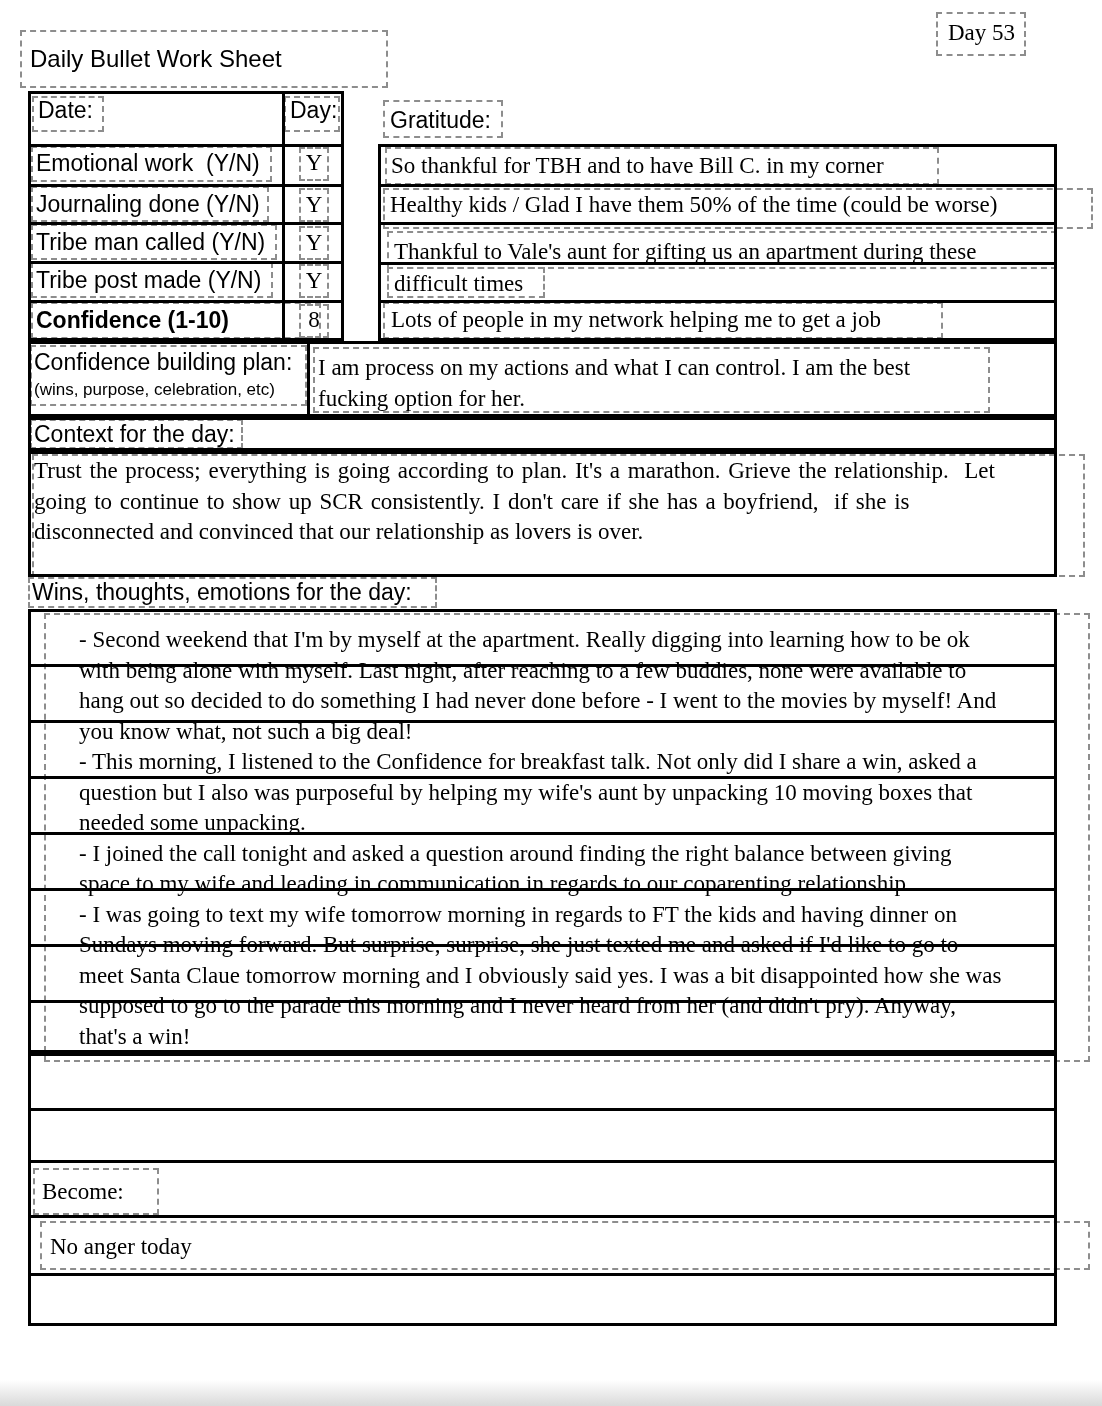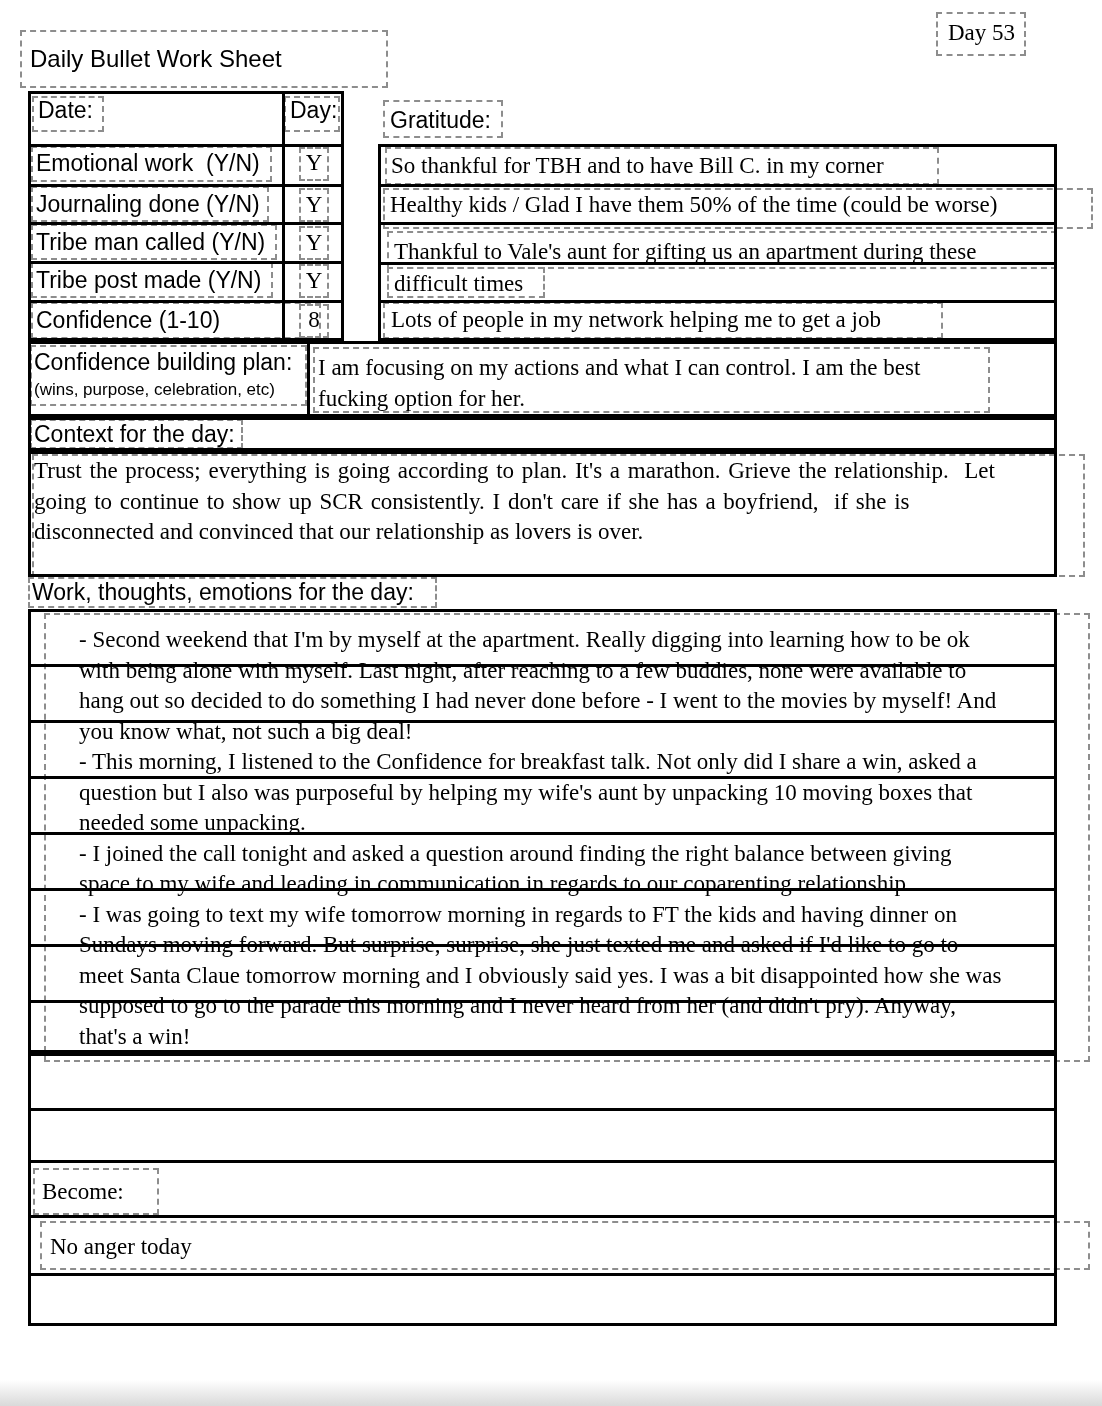--- a/index.html
+++ b/index.html
@@ -66,21 +66,21 @@
   <div class="t sans" style="left:36px; top:227px;">Tribe man called (Y/N)</div>
   <div class="db" style="left:299px; top:226px; width:30px; height:34px;"></div>
   <div class="t ctr" style="left:283px; top:228px; width:62px;">Y</div>
 
   <div class="db" style="left:31px; top:262px; width:242px; height:36px;"></div>
   <div class="t sans" style="left:36px; top:265px;">Tribe post made (Y/N)</div>
   <div class="db" style="left:299px; top:264px; width:30px; height:34px;"></div>
   <div class="t ctr" style="left:283px; top:266px; width:62px;">Y</div>
 
   <div class="db" style="left:31px; top:302px; width:290px; height:37px;"></div>
-  <div class="t sans" style="left:36px; top:305px;">Confidence (1-10)</div>
+  <div class="t sans" style="left:36px; top:305px;font-weight:bold;">Confidence (1-10)</div>
   <div class="db" style="left:299px; top:304px; width:30px; height:34px;"></div>
   <div class="t ctr" style="left:283px; top:305px; width:62px;">8</div>
 
   <div class="db" style="left:383px; top:100px; width:120px; height:38px;"></div>
   <div class="t sans" style="left:390px; top:105px;">Gratitude:</div>
 
   <div class="bb" style="left:378px; top:144px; width:679px; height:197px;"></div>
   <div class="hl" style="left:378px; top:184px; width:679px;"></div>
   <div class="hl" style="left:378px; top:222px; width:679px;"></div>
   <div class="hl" style="left:378px; top:262px; width:679px;"></div>
@@ -103,38 +103,38 @@
 
   <div class="bb" style="left:28px; top:341px; width:1029px; height:76px;"></div>
   <div class="vl" style="left:307px; top:341px; height:76px;"></div>
 
   <div class="db" style="left:30px; top:345px; width:277px; height:61px;"></div>
   <div class="t sans" style="left:34px; top:347px;">Confidence building plan:</div>
   <div class="t sans small" style="left:34px; top:377px;">(wins, purpose, celebration, etc)</div>
 
   <div class="db" style="left:313px; top:347px; width:677px; height:66px;"></div>
   <div class="flow" style="left:318px; top:353px;">
-    <div>I am focusing on my actions and what I can control. I am the best</div>
+    <div>I am process on my actions and what I can control. I am the best</div>
     <div>fucking option for her.</div>
   </div>
 
   <div class="bb" style="left:28px; top:417px; width:1029px; height:34px;"></div>
   <div class="db" style="left:30px; top:419px; width:213px; height:30px;"></div>
   <div class="t sans" style="left:34px; top:419px;">Context for the day:</div>
 
   <div class="bb" style="left:28px; top:451px; width:1029px; height:126px;"></div>
   <div class="db" style="left:32px; top:454px; width:1053px; height:123px;"></div>
   <div class="flow" style="left:34px; top:456px;">
     <div class="ws1">Trust the process; everything is going according to plan. It's a marathon. Grieve the relationship.  Let</div>
     <div class="ws1">going to continue to show up SCR consistently. I don't care if she has a boyfriend,  if she is</div>
     <div>disconnected and convinced that our relationship as lovers is over.</div>
   </div>
 
   <div class="db" style="left:28px; top:577px; width:409px; height:31px;"></div>
-  <div class="t sans" style="left:32px; top:577px;">Work, thoughts, emotions for the day:</div>
+  <div class="t sans" style="left:32px; top:577px;">Wins, thoughts, emotions for the day:</div>
 
   <div class="bb" style="left:28px; top:609px; width:1029px; height:444px;"></div>
   <div class="hl" style="left:28px; top:664px; width:1029px;"></div>
   <div class="hl" style="left:28px; top:720px; width:1029px;"></div>
   <div class="hl" style="left:28px; top:776px; width:1029px;"></div>
   <div class="hl" style="left:28px; top:832px; width:1029px;"></div>
   <div class="hl" style="left:28px; top:888px; width:1029px;"></div>
   <div class="hl" style="left:28px; top:944px; width:1029px;"></div>
   <div class="hl" style="left:28px; top:1000px; width:1029px;"></div>
 

